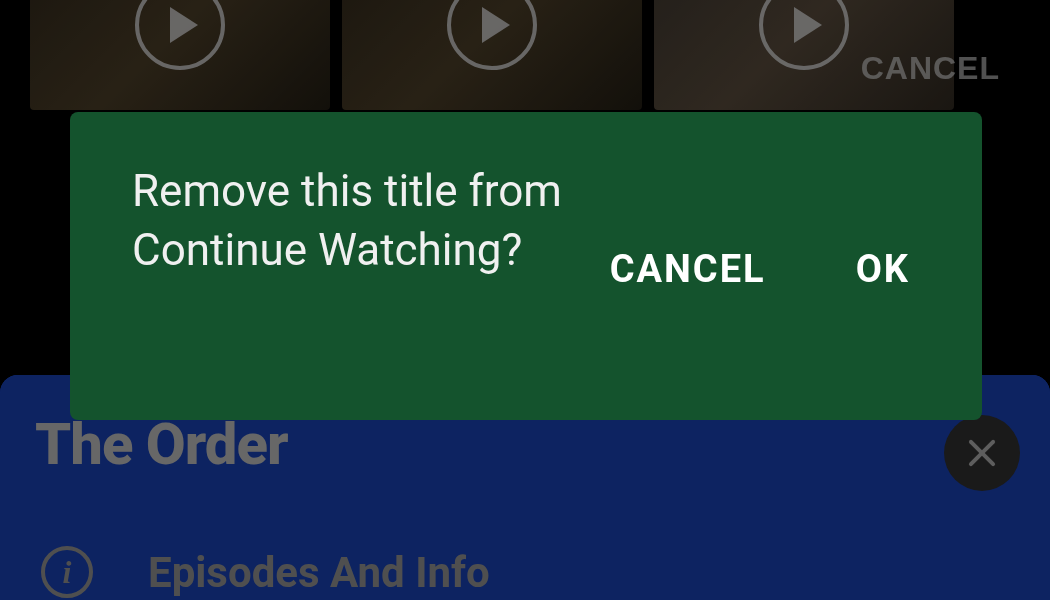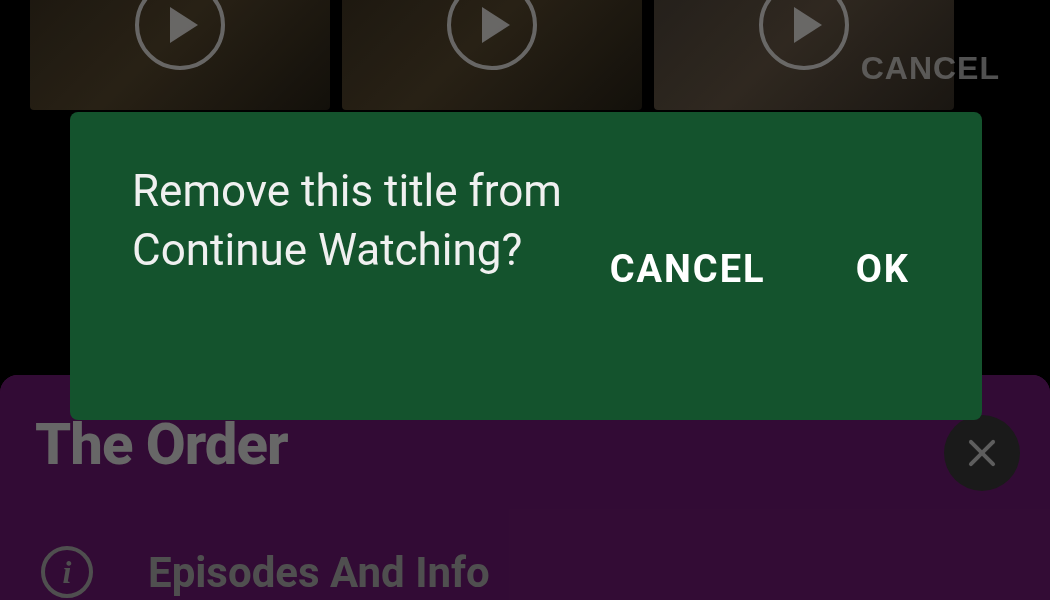--- a/index.html
+++ b/index.html
@@ -74,21 +74,21 @@
       background: rgba(0,0,0,0.55);
     }
     
     
     .bottom-sheet {
       position: absolute;
       bottom: 0;
       left: 0;
       right: 0;
       height: 225px;
-      background: #701a75;
+      background: #1d4ed8;
       border-top-left-radius: 18px;
       border-top-right-radius: 18px;
       padding: 35px 35px 0 35px;
     }
     .sheet-dim {
       position: absolute;
       inset: 0;
       background: rgba(0,0,0,0.55);
       border-top-left-radius: 18px;
       border-top-right-radius: 18px;

